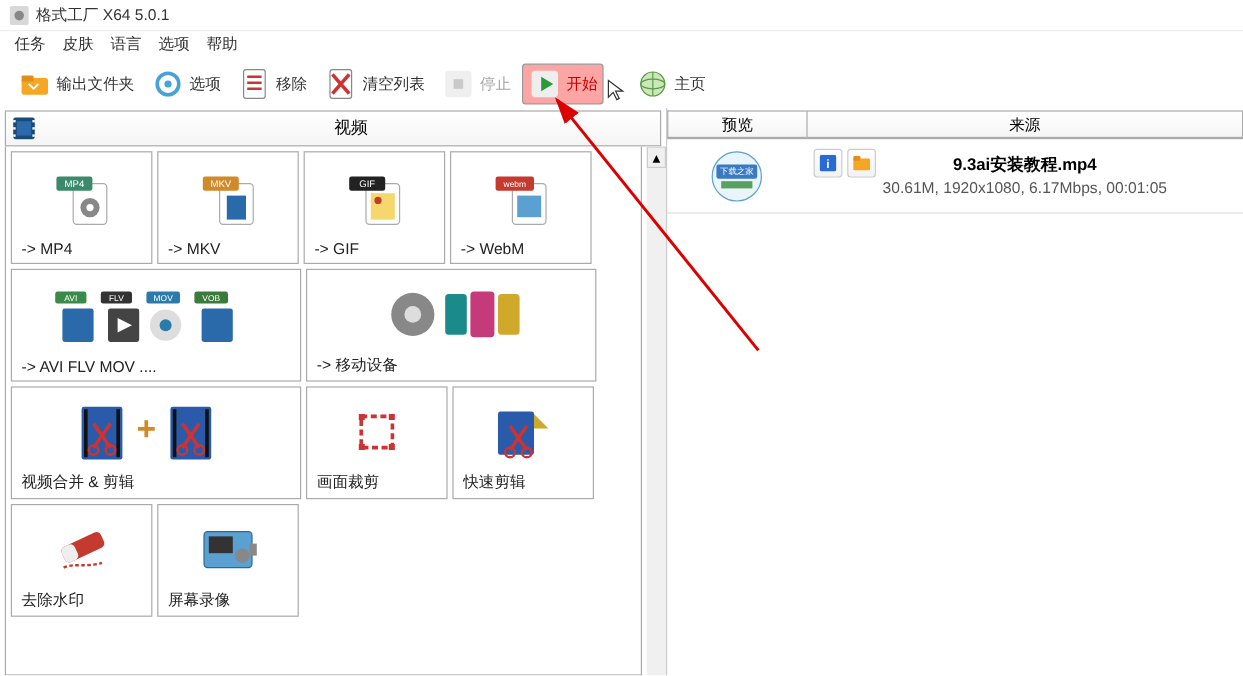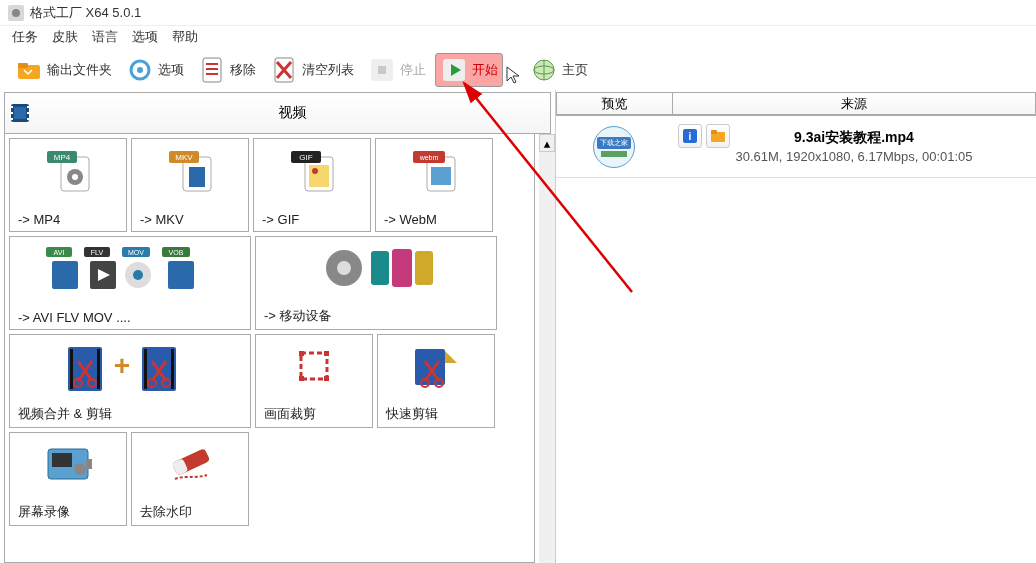--- a/index.html
+++ b/index.html
@@ -15,30 +15,30 @@
 .toolbar { display: flex; gap: 4px; padding: 4px 10px; height: 40px; align-items: center; }
 .tool-btn { display: flex; align-items: center; gap: 4px; padding: 2px 4px; cursor: pointer; border: 1px solid transparent; border-radius: 3px; }
 .tool-btn.highlighted { border: 1px solid #999; background: #fca5a5; }
 .tool-icon { width: 28px; height: 28px; display: flex; align-items: center; justify-content: center; }
 .tool-label { font-size: 13px; color: #333; }
 .tool-label.red { color: #c00; }
 
 .main-area { display: flex; height: calc(563px - 26px - 24px - 40px); }
 
 .left-panel { width: 556px; display: flex; flex-direction: column; border-right: 1px solid #ccc; }
-.video-header { display: flex; align-items: center; border: 1px solid #aaa; margin: 2px 4px 0 4px; height: 42px; background: linear-gradient(#fff, #f5f5f5); }
+.video-header { display: flex; align-items: center; border: 1px solid #aaa; margin: 2px 4px 0 4px; height: 30px; background: linear-gradient(#fff, #f5f5f5); }
 .video-header-icon { width: 22px; height: 22px; margin: 0 4px; }
 .video-header-label { flex: 1; text-align: center; font-size: 14px; }
 
 .grid-scroll { flex: 1; overflow-y: auto; margin: 0 4px; border-left: 1px solid #aaa; border-right: 1px solid #aaa; border-bottom: 1px solid #aaa; }
 .grid { display: flex; flex-wrap: wrap; padding: 2px; gap: 0; }
 .cell { border: 1px solid #aaa; margin: 2px; display: flex; flex-direction: column; padding: 6px 4px 4px 4px; }
 .cell.w1 { width: 118px; height: 94px; }
 .cell.w2 { width: 242px; height: 94px; }
-.cell-thumb { flex: 1; display: flex; justify-content: center; }
+.cell-thumb { flex: 1; display: flex; align-items: center; justify-content: center; }
 .cell-label { font-size: 13px; color: #222; padding: 2px 4px 0 4px; white-space: nowrap; overflow: hidden; }
 
 .scrollbar-v { width: 16px; background: #f0f0f0; }
 
 .right-panel { flex: 1; display: flex; flex-direction: column; }
 .right-header { display: flex; height: 24px; border-bottom: 1px solid #aaa; margin-top: 2px; }
 .rh-col { border: 1px solid #aaa; text-align: center; font-size: 13px; display: flex; align-items: center; justify-content: center; background: linear-gradient(#fff, #f5f5f5); }
 .rh-preview { width: 116px; border-right: none; }
 .rh-source { flex: 1; }
 
@@ -305,38 +305,38 @@
                   <path d="M16 20 L30 40 M30 20 L16 40" stroke="#c33" stroke-width="3"></path>
                   <circle cx="16" cy="42" r="4" fill="none" stroke="#c33" stroke-width="2"></circle>
                   <circle cx="30" cy="42" r="4" fill="none" stroke="#c33" stroke-width="2"></circle>
                   <path d="M36 10 L48 22 L36 22 Z" fill="#d0a82a"></path>
                 </svg>
           </div>
           <div class="cell-label">快速剪辑</div>
         </div>
         <div class="cell w1">
           <div class="cell-thumb">
+            <svg width="54" height="50">
+                  <rect x="10" y="16" width="36" height="14" rx="4" fill="#c43a2e" transform="rotate(-25 28 23)"></rect>
+                  <rect x="10" y="16" width="12" height="14" rx="4" fill="#eee" transform="rotate(-25 28 23)"></rect>
+                  <path d="M12 40 C20 36 32 40 44 36" stroke="#c43a2e" stroke-width="2" fill="none" stroke-dasharray="3 2"></path>
+                </svg>
+          </div>
+          <div class="cell-label">去除水印</div>
+        </div>
+        <div class="cell w1">
+          <div class="cell-thumb">
             <svg width="60" height="50">
                   <rect x="10" y="10" width="40" height="30" rx="3" fill="#5aa0d0" stroke="#2a6a9a"></rect>
                   <rect x="14" y="14" width="20" height="14" fill="#333"></rect>
                   <circle cx="42" cy="30" r="6" fill="#888"></circle>
                   <rect x="48" y="20" width="6" height="10" fill="#888"></rect>
                 </svg>
           </div>
           <div class="cell-label">屏幕录像</div>
-        </div>
-        <div class="cell w1">
-          <div class="cell-thumb">
-            <svg width="54" height="50">
-                  <rect x="10" y="16" width="36" height="14" rx="4" fill="#c43a2e" transform="rotate(-25 28 23)"></rect>
-                  <rect x="10" y="16" width="12" height="14" rx="4" fill="#eee" transform="rotate(-25 28 23)"></rect>
-                  <path d="M12 40 C20 36 32 40 44 36" stroke="#c43a2e" stroke-width="2" fill="none" stroke-dasharray="3 2"></path>
-                </svg>
-          </div>
-          <div class="cell-label">去除水印</div>
         </div>
         <div class="cell w1" style="visibility:hidden"></div>
       </div>
     </div>
     <div class="scrollbar-v">
       <div style="height:18px;background:#f0f0f0;border:1px solid #ccc;display:flex;align-items:center;justify-content:center">▴</div>
     </div>
     </div>
   </div>
 

